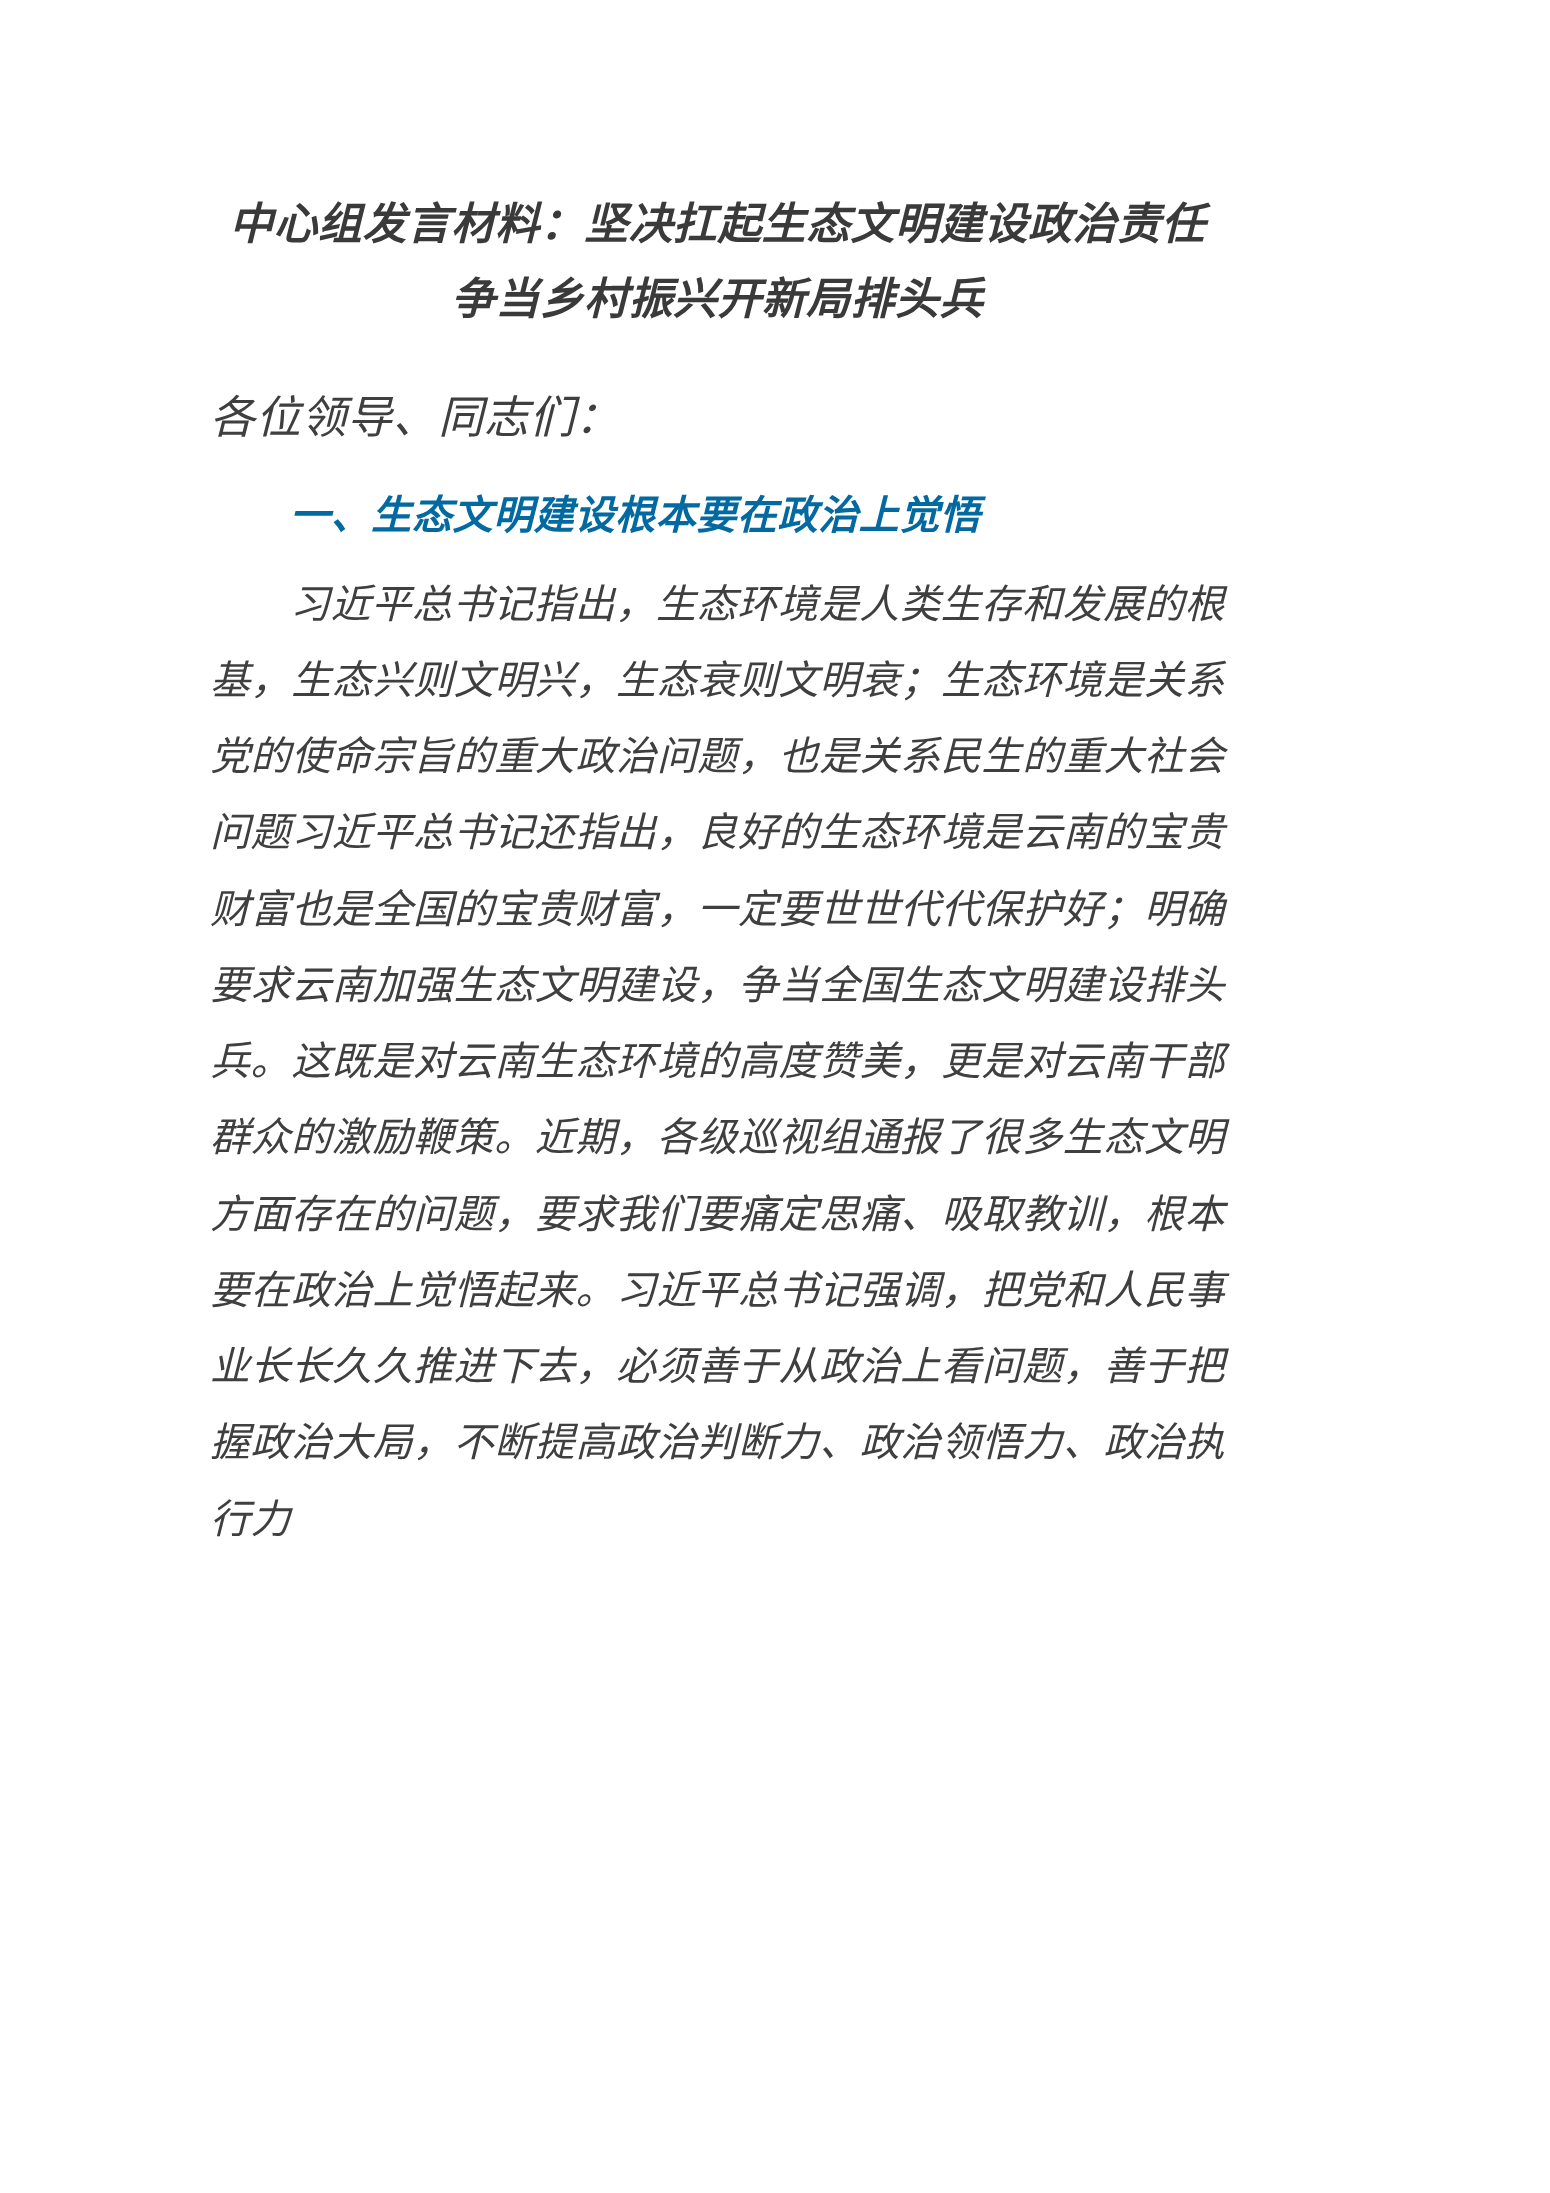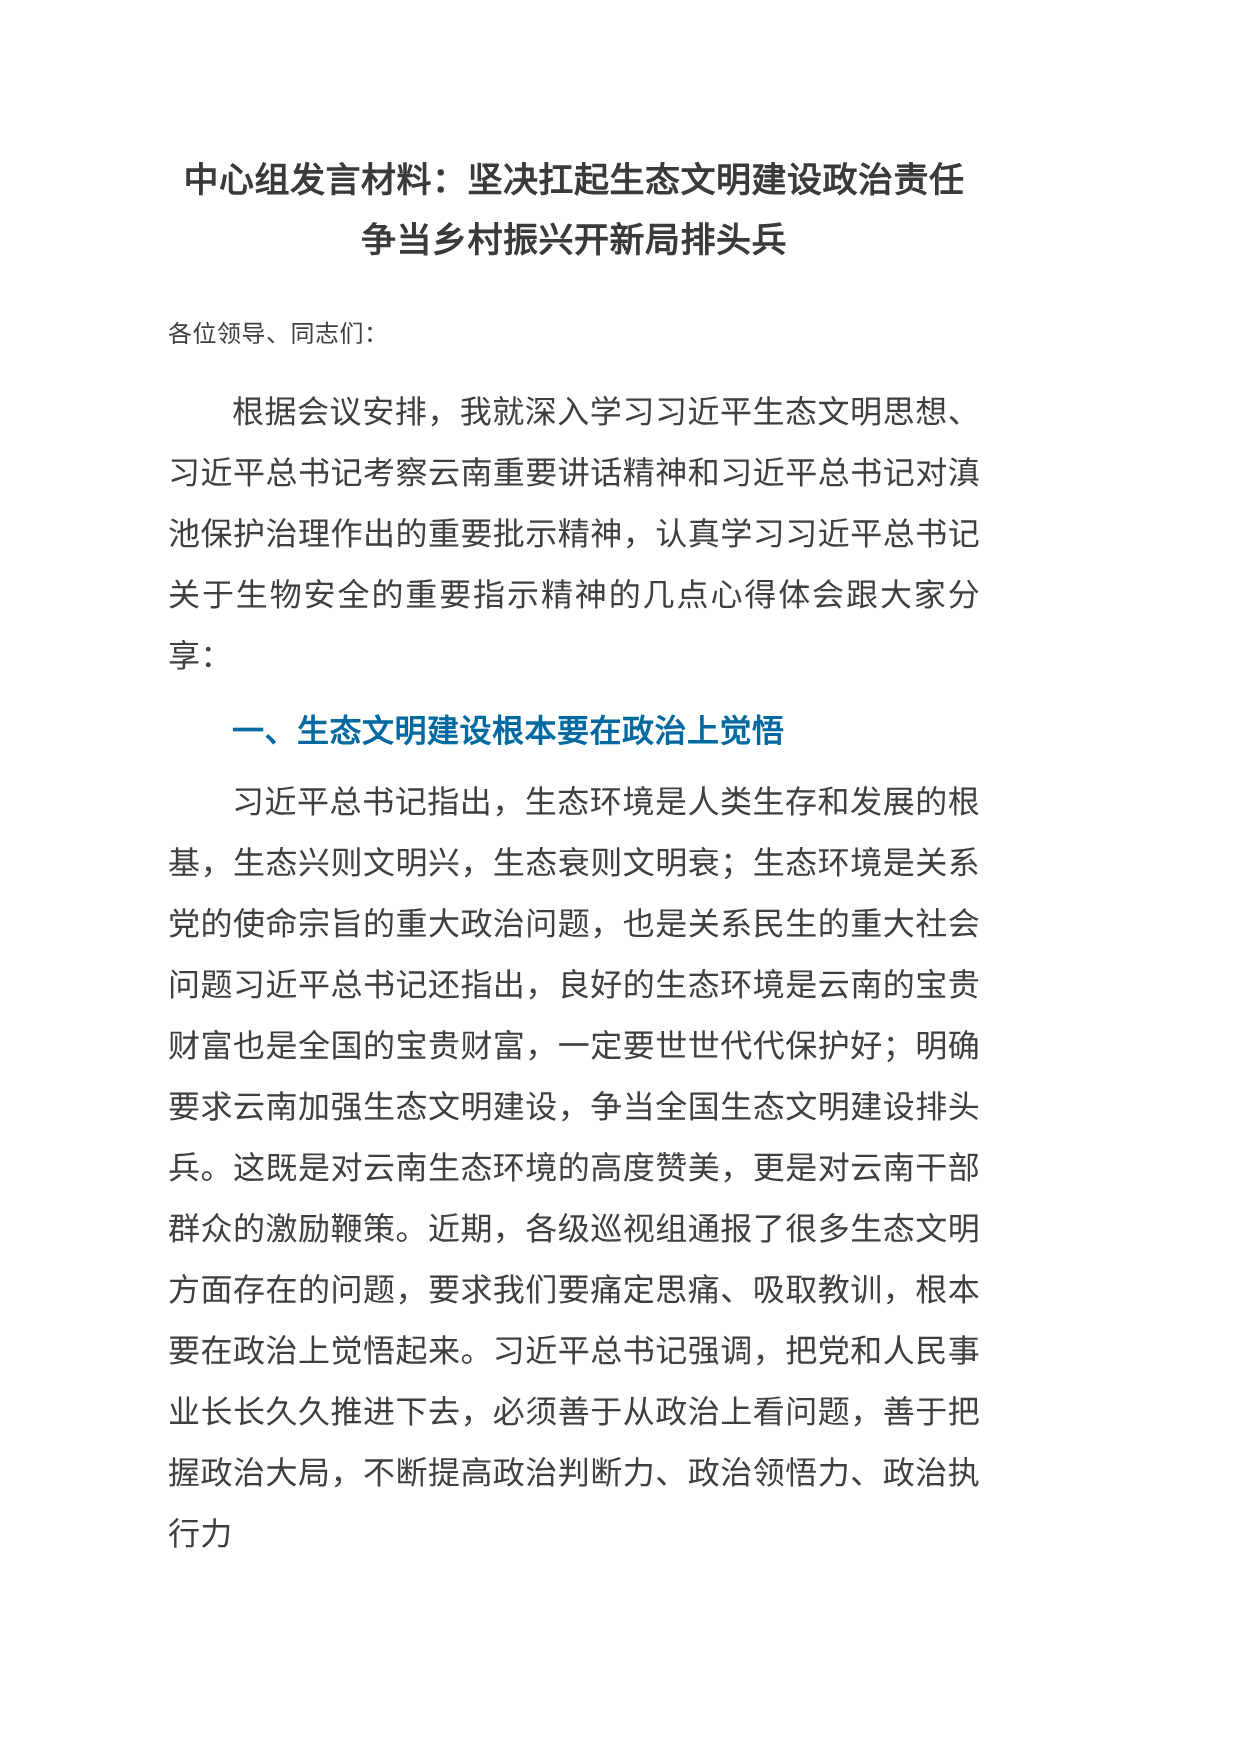--- a/index.html
+++ b/index.html
@@ -15,36 +15,37 @@
     color: #3b3b3b;
     overflow: hidden;
   }
   .page {
     position: relative;
     box-sizing: border-box;
     width: 1240px;
     height: 1540px;
     background: #ffffff;
     padding: 150px 84px 0 168px;
+    font-style: italic;
   }
   .doc-body {
     width: 812px;
   }
   .doc-title {
     font-size: 35px;
     font-weight: bold;
     line-height: 60px;
     color: #3a3a3a;
     text-align: center;
     letter-spacing: 0.5px;
     margin: 0 0 36px 0;
     padding: 0 4px;
   }
   .greeting {
-    font-size: 24px;
+    font-size: 36px;
     line-height: 56px;
     color: #3f3f3f;
     margin: 0 0 20px 0;
     letter-spacing: 0.5px;
   }
   .para {
     font-size: 32px;
     line-height: 61px;
     color: #3f3f3f;
     margin: 0 0 6px 0;
@@ -66,20 +67,19 @@
 </head>
 <body>
 
 <div class="page">
   <div class="doc-body">
 
     <h1 class="doc-title">中心组发言材料：坚决扛起生态文明建设政治责任争当乡村振兴开新局排头兵</h1>
 
     <p class="greeting">各位领导、同志们：</p>
 
-    <p class="para">根据会议安排，我就深入学习习近平生态文明思想、习近平总书记考察云南重要讲话精神和习近平总书记对滇池保护治理作出的重要批示精神，认真学习习近平总书记关于生物安全的重要指示精神的几点心得体会跟大家分享：</p>
 
     <h2 class="section-heading">一、生态文明建设根本要在政治上觉悟</h2>
 
     <p class="para">习近平总书记指出，生态环境是人类生存和发展的根基，生态兴则文明兴，生态衰则文明衰；生态环境是关系党的使命宗旨的重大政治问题，也是关系民生的重大社会问题习近平总书记还指出，良好的生态环境是云南的宝贵财富也是全国的宝贵财富，一定要世世代代保护好；明确要求云南加强生态文明建设，争当全国生态文明建设排头兵。这既是对云南生态环境的高度赞美，更是对云南干部群众的激励鞭策。近期，各级巡视组通报了很多生态文明方面存在的问题，要求我们要痛定思痛、吸取教训，根本要在政治上觉悟起来。习近平总书记强调，把党和人民事业长长久久推进下去，必须善于从政治上看问题，善于把握政治大局，不断提高政治判断力、政治领悟力、政治执行力</p>
 
   </div>
 </div>
 
 </body></html>

